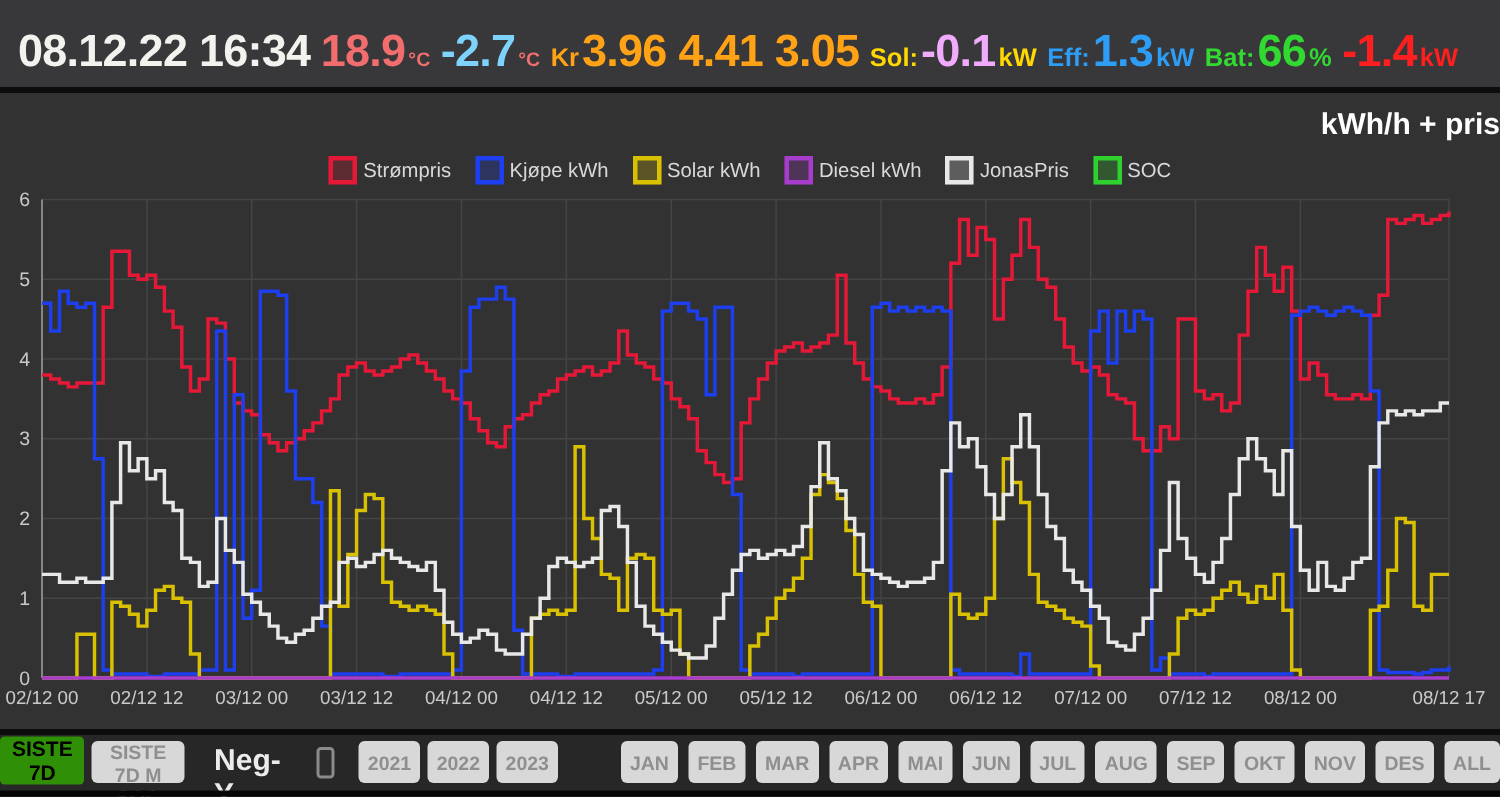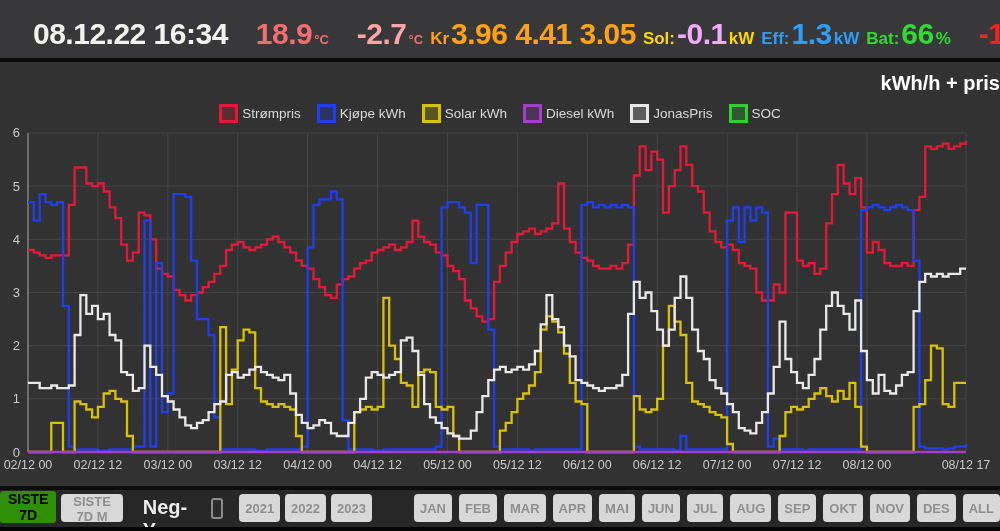--- a/index.html
+++ b/index.html
@@ -1,21 +1,21 @@
 <!DOCTYPE html>
 <html><head>
 <meta charset="utf-8">
 <style>
   html,body{margin:0;padding:0;background:#0c0c0c;}
   #app{position:relative;width:1000px;height:531px;overflow:hidden;background:#323233;
        font-family:"Liberation Sans","DejaVu Sans",sans-serif;}
   
   header{position:absolute;top:0;left:0;width:1000px;height:58px;background:#38383a;
          display:flex;align-items:baseline;gap:7px;padding-left:12px;box-sizing:border-box;padding-top:9px;}
-  .h-lg{font-size:30px;font-weight:bold;letter-spacing:-0.5px;white-space:nowrap;margin-left:21px;}
+  .h-lg{font-size:30px;font-weight:bold;letter-spacing:-0.5px;white-space:nowrap;}
   .h-sm{font-size:17px;font-weight:bold;white-space:nowrap;}
   .h-xs{font-size:13px;font-weight:bold;white-space:nowrap;}
   [data-name="temp-inside-unit"],[data-name="temp-outside-unit"],[data-name="price-values"],
   [data-name="solar-power"],[data-name="solar-unit"],[data-name="eff-power"],[data-name="eff-unit"],
   [data-name="battery-soc"],[data-name="battery-soc-unit"],[data-name="battery-power-unit"]{margin-left:-5px;}
   .hr1{position:absolute;top:58px;left:0;width:1000px;height:4px;background:#0c0c0c;}
   
   .chart-panel{position:absolute;top:62px;left:0;width:1000px;height:424px;background:#323233;}
   .chart-title{position:absolute;top:10px;left:0;width:100%;margin:0;text-align:right;
                font-size:20px;font-weight:bold;color:#ffffff;}
@@ -44,21 +44,21 @@
 </style>
 </head>
 <body>
 
 <div id="app" data-name="app-window">
 
   <header data-name="status-bar">
       <span class="h-lg" data-name="clock" style="color: rgb(242, 242, 238);">08.12.22 16:34</span>
       <span class="h-lg" data-name="temp-inside" style="color: rgb(242, 109, 109);">18.9</span>
       <span class="h-xs" data-name="temp-inside-unit" style="color: rgb(242, 109, 109);">°C</span>
-      <span class="h-lg" data-name="temp-outside" style="color: #fca5a5;">-2.7</span>
+      <span class="h-lg" data-name="temp-outside" style="color: #7dd3fc;">-2.7</span>
       <span class="h-xs" data-name="temp-outside-unit" style="color: rgb(242, 109, 109);">°C</span>
       <span class="h-sm" data-name="price-currency-label" style="color: rgb(255, 162, 22);">Kr</span>
       <span class="h-lg" data-name="price-values" style="color: rgb(255, 162, 22);">3.96 4.41 3.05</span>
       <span class="h-sm" data-name="solar-label" style="color: rgb(255, 216, 0); margin-top: 20px;">Sol:</span>
       <span class="h-lg" data-name="solar-power" style="color: #f0abfc;">-0.1</span>
       <span class="h-sm" data-name="solar-unit" style="color: rgb(255, 216, 0);">kW</span>
       <span class="h-sm" data-name="eff-label" style="color: rgb(46, 157, 245);">Eff:</span>
       <span class="h-lg" data-name="eff-power" style="color: rgb(46, 157, 245);">1.3</span>
       <span class="h-sm" data-name="eff-unit" style="color: rgb(46, 157, 245);">kW</span>
       <span class="h-sm" data-name="battery-label" style="color: rgb(49, 217, 49);">Bat:</span>

